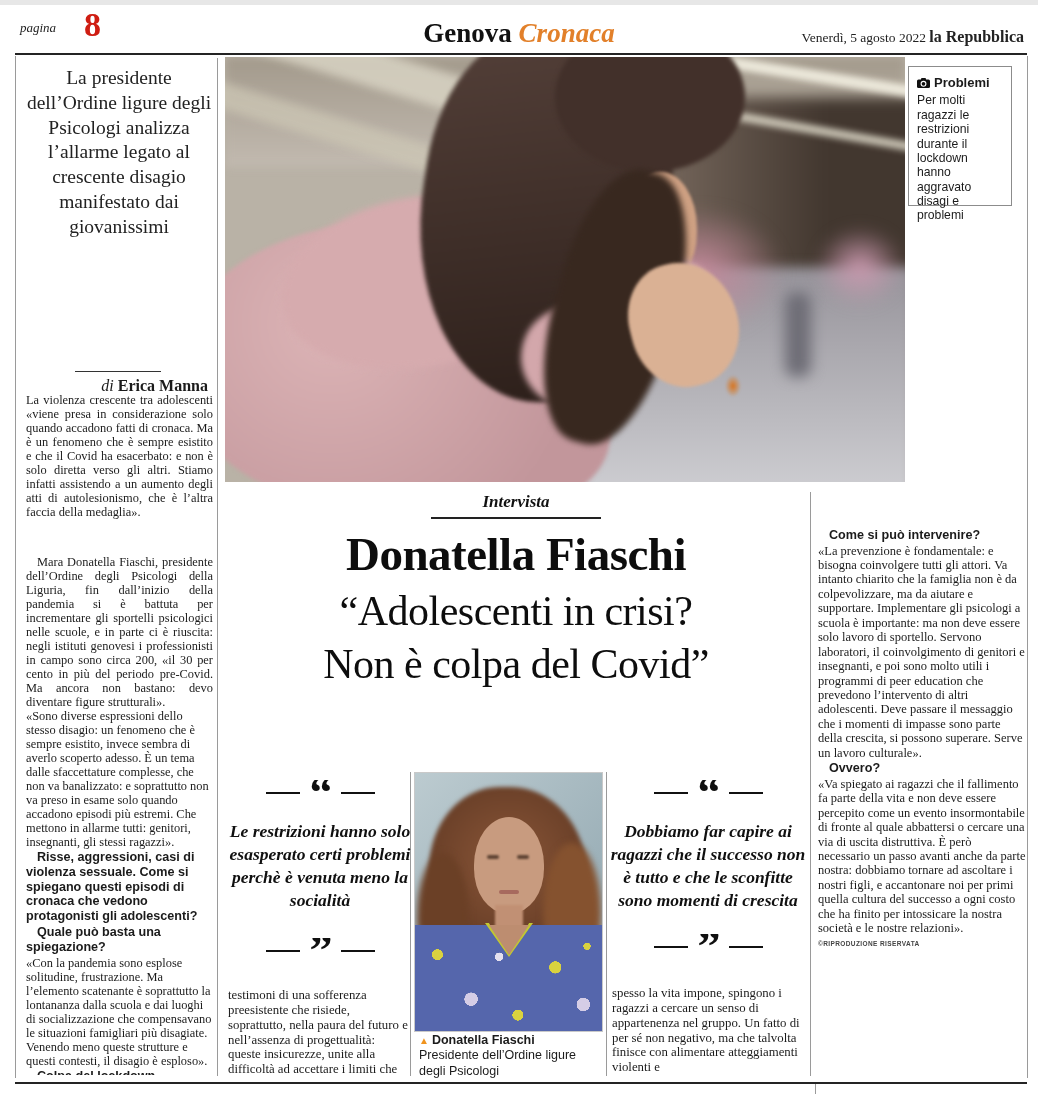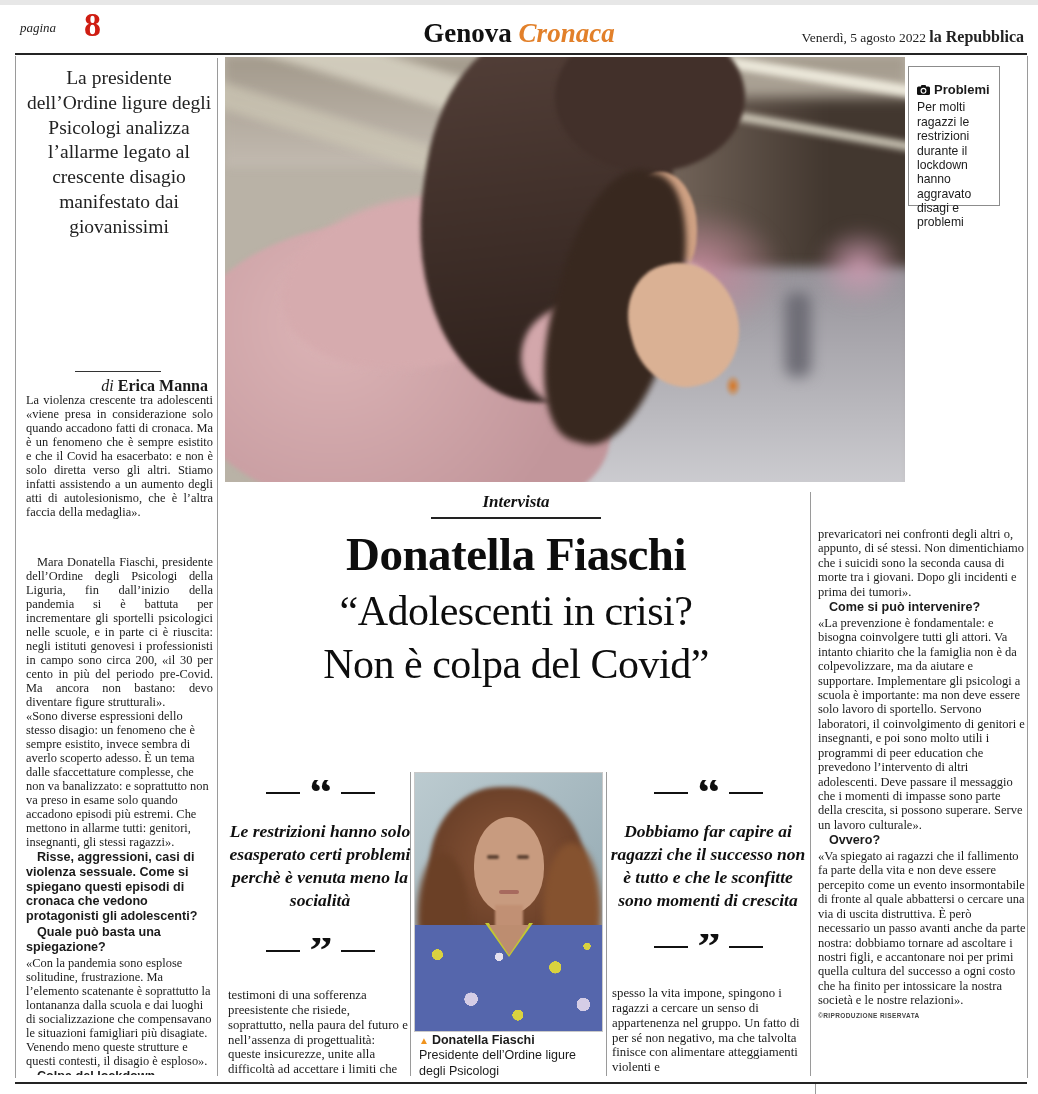--- a/index.html
+++ b/index.html
@@ -56,22 +56,22 @@
   #pq-left .pq-close{margin-top:26px;}
   #pq-right{left:610px;top:780px;width:196px;}
   #pq-right .pq-close{margin-top:22px;}
 
   
   #caption{left:419px;top:1033px;width:178px;font-size:12.5px;line-height:1.22;}
   #caption .tri{color:#f0941e;font-size:10px;margin-right:3px;}
   #caption .nm{font-weight:700;}
 
   
-  #sidebox{left:908px;top:66px;width:92px;height:140px;border:1px solid #8c8c8c;background:#fff;
-           padding:15px 8px;box-sizing:border-box;font-size:12.2px;line-height:1.18;}
+  #sidebox{left:908px;top:66px;width:104px;height:140px;border:1px solid #8c8c8c;background:#fff;
+           padding:8px 8px;box-sizing:border-box;font-size:12.2px;line-height:1.18;}
   #sidebox .ttl{font-weight:700;font-size:13px;display:flex;align-items:center;gap:4px;margin-bottom:3px;}
   #sidebox svg{display:block;}
 
   
   #mainphoto{left:225px;top:57px;width:680px;height:425px;overflow:hidden;background:#b9b2a6;}
   #mainphoto div{position:absolute;}
   .mp-ceiling{left:0;top:0;width:680px;height:110px;background:linear-gradient(180deg,#a39a8c,#c2bab0);filter:blur(4px);}
   .mp-beam1{left:-30px;top:-10px;width:330px;height:36px;background:#d8d3c3;opacity:.85;transform:rotate(17deg);filter:blur(4px);}
   .mp-beam2{left:-40px;top:60px;width:300px;height:26px;background:#cec8b6;opacity:.7;transform:rotate(17deg);filter:blur(4px);}
   .mp-wall{left:370px;top:40px;width:330px;height:400px;background:linear-gradient(90deg,#8a7a6e,#42372f 70%);filter:blur(7px);}
@@ -251,21 +251,20 @@
     </div>
 
   <div id="caption" class="abs sans">
     <div>
       <span class="tri">▲</span><span class="nm">Donatella Fiaschi</span>
     </div>
     <div>Presidente dell’Ordine ligure degli Psicologi</div>
   </div>
 
   <div id="rightcol" class="abs colbody">
-      <div class="blk blk-a">prevaricatori nei confronti degli altri o, appunto, di sé stessi. Non dimentichiamo che i suicidi sono la seconda causa di morte tra i giovani. Dopo gli incidenti e prima dei tumori».</div>
       <div class="blk blk-q">Come si può intervenire?</div>
       <div class="blk blk-a">«La prevenzione è fondamentale: e bisogna coinvolgere tutti gli attori. Va intanto chiarito che la famiglia non è da colpevolizzare, ma da aiutare e supportare. Implementare gli psicologi a scuola è importante: ma non deve essere solo lavoro di sportello. Servono laboratori, il coinvolgimento di genitori e insegnanti, e poi sono molto utili i programmi di peer education che prevedono l’intervento di altri adolescenti. Deve passare il messaggio che i momenti di impasse sono parte della crescita, si possono superare. Serve un lavoro culturale».</div>
       <div class="blk blk-q">Ovvero?</div>
       <div class="blk blk-a">«Va spiegato ai ragazzi che il fallimento fa parte della vita e non deve essere percepito come un evento insormontabile di fronte al quale abbattersi o cercare una via di uscita distruttiva. È però necessario un passo avanti anche da parte nostra: dobbiamo tornare ad ascoltare i nostri figli, e accantonare noi per primi quella cultura del successo a ogni costo che ha finito per intossicare la nostra società e le nostre relazioni».</div>
       <div class="blk blk-c">©RIPRODUZIONE RISERVATA</div>
     </div>
 
 </div>
 
 </body></html>

